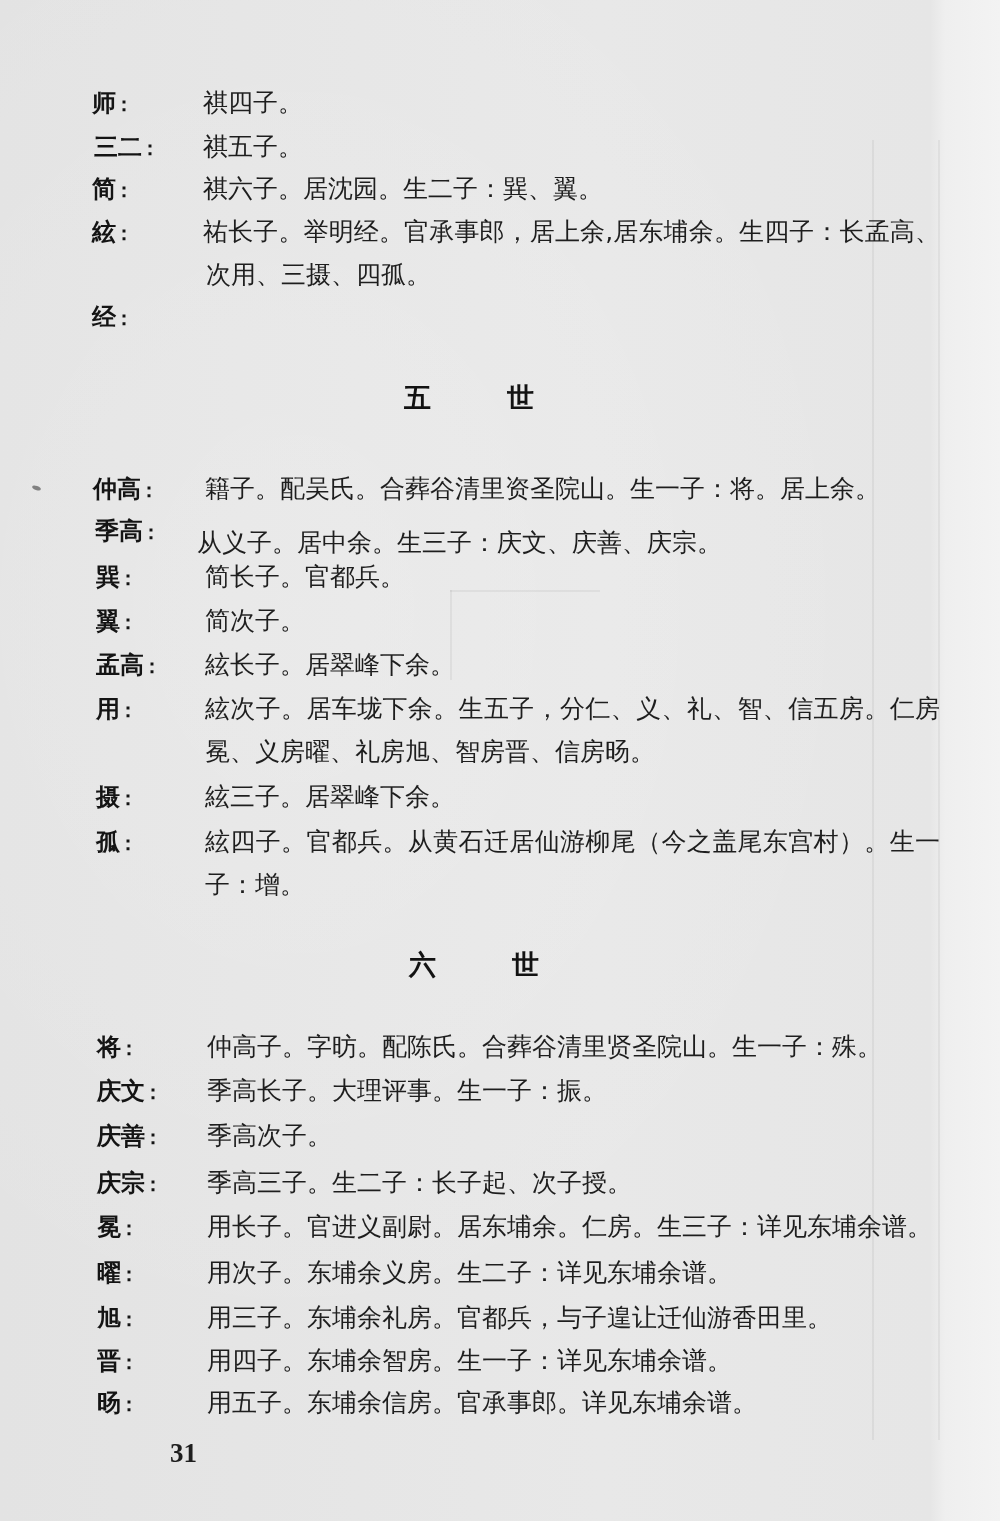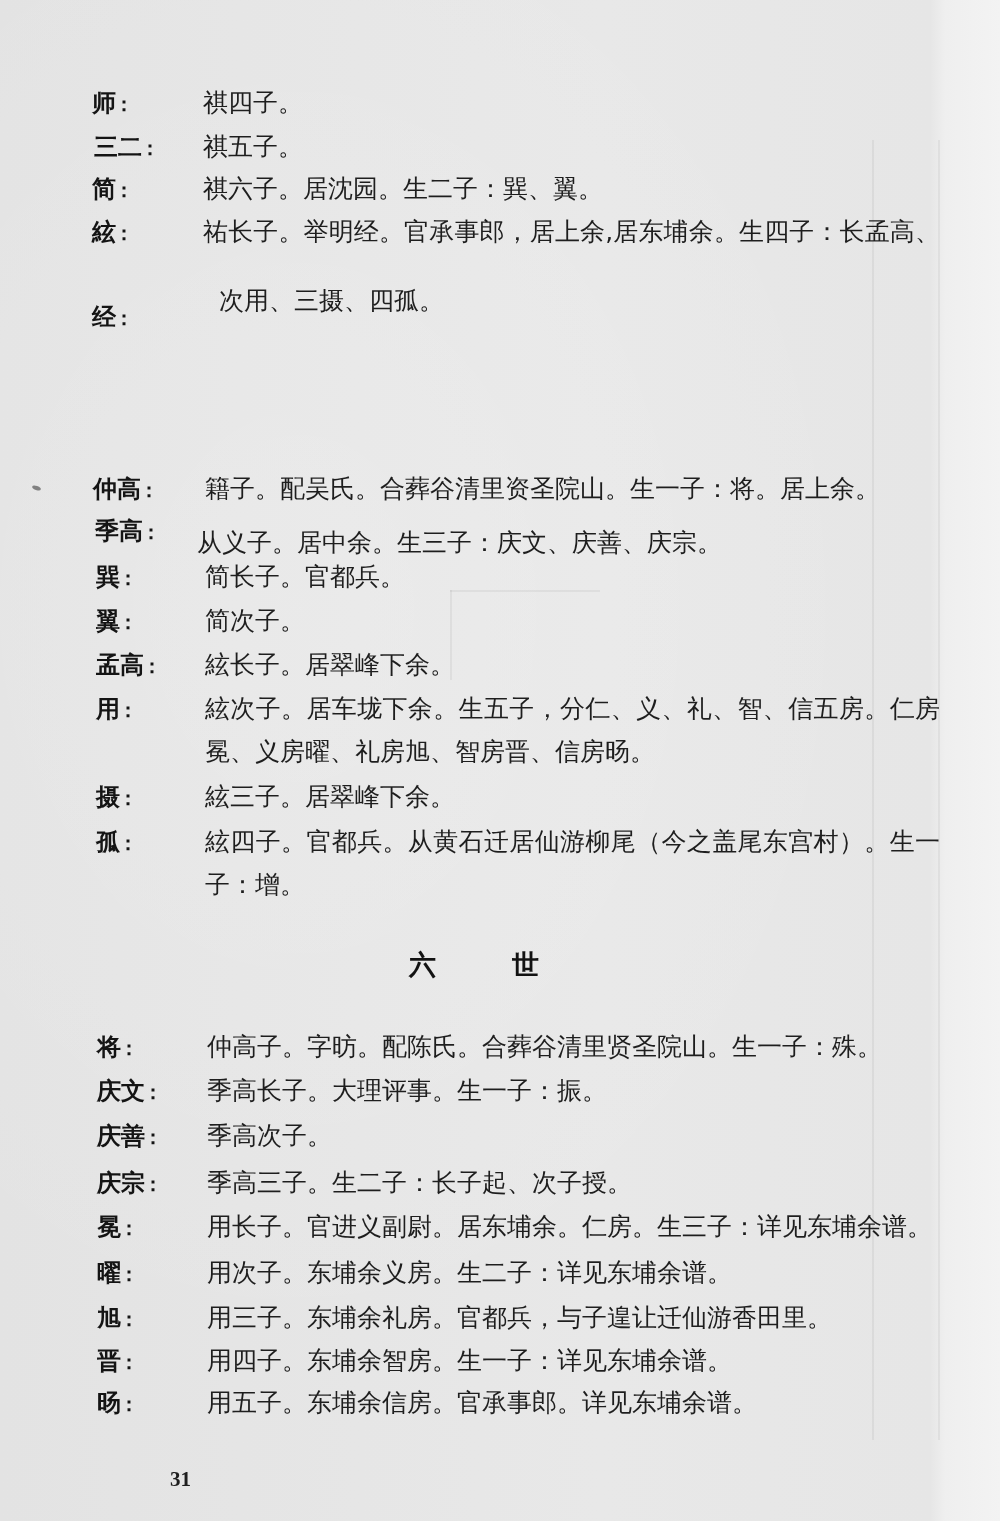--- a/index.html
+++ b/index.html
@@ -32,21 +32,21 @@
     white-space: normal; text-align: justify; text-align-last: justify;
     text-justify: inter-character; height: 30px; overflow: hidden;
   }
   .heading {
     position: absolute; height: 34px; line-height: 34px;
     font-size: 27px; font-weight: bold; color: #121212;
     letter-spacing: 76px; white-space: nowrap;
   }
   .pagenum {
     position: absolute; left: 170px; top: 1440px; line-height: 26px;
-    font-family: "Liberation Serif", serif; font-weight: bold; font-size: 21px; color: #1e1e1e; margin-top: 26px;
+    font-family: "Liberation Serif", serif; font-weight: bold; font-size: 27px; color: #1e1e1e;
   }
   .speck {
     position: absolute; left: 32px; top: 486px; width: 9px; height: 4px;
     border-radius: 50%; background: #555; transform: rotate(20deg); opacity: 0.7;
   }
 </style>
 </head>
 <body>
 
 <div class="paper">
@@ -67,26 +67,27 @@
   </div>
   <div class="row" style="top:174px;">
     <span class="label" style="left:92px;"><span>简</span><span class="sep">：</span></span>
     <span class="desc" style="left:203px;">祺六子。居沈园。生二子：巽、翼。</span>
   </div>
   <div class="row" style="top:217px;">
     <span class="label" style="left:92px;"><span>絃</span><span class="sep">：</span></span>
     <span class="desc just" style="left:203px;width:737px;">祐长子。举明经。官承事郎，居上余,居东埔余。生四子：长孟高、</span>
   </div>
   <div class="row" style="top:260px;">
-    <span class="desc" style="left:219px;margin-top:26px;">次用、三摄、四孤。</span>
+    <span class="desc" style="left:206px;">次用、三摄、四孤。</span>
   </div>
   <div class="row" style="top:302px;">
     <span class="label" style="left:92px;"><span>经</span><span class="sep">：</span></span>
   </div>
 
+  <div class="heading" style="left:404px;top:381px;">五世</div>
 
   <div class="row" style="top:474px;">
     <span class="label" style="left:93px;"><span>仲高</span><span class="sep">：</span></span>
     <span class="desc" style="left:205px;">籍子。配吴氏。合葬谷清里资圣院山。生一子：将。居上余。</span>
   </div>
   <div class="row" style="top:516px;">
     <span class="label" style="left:95px;"><span>季高</span><span class="sep">：</span></span>
     <span class="desc" style="left:197px;margin-top:12px;">从义子。居中余。生三子：庆文、庆善、庆宗。</span>
   </div>
   <div class="row" style="top:562px;">

